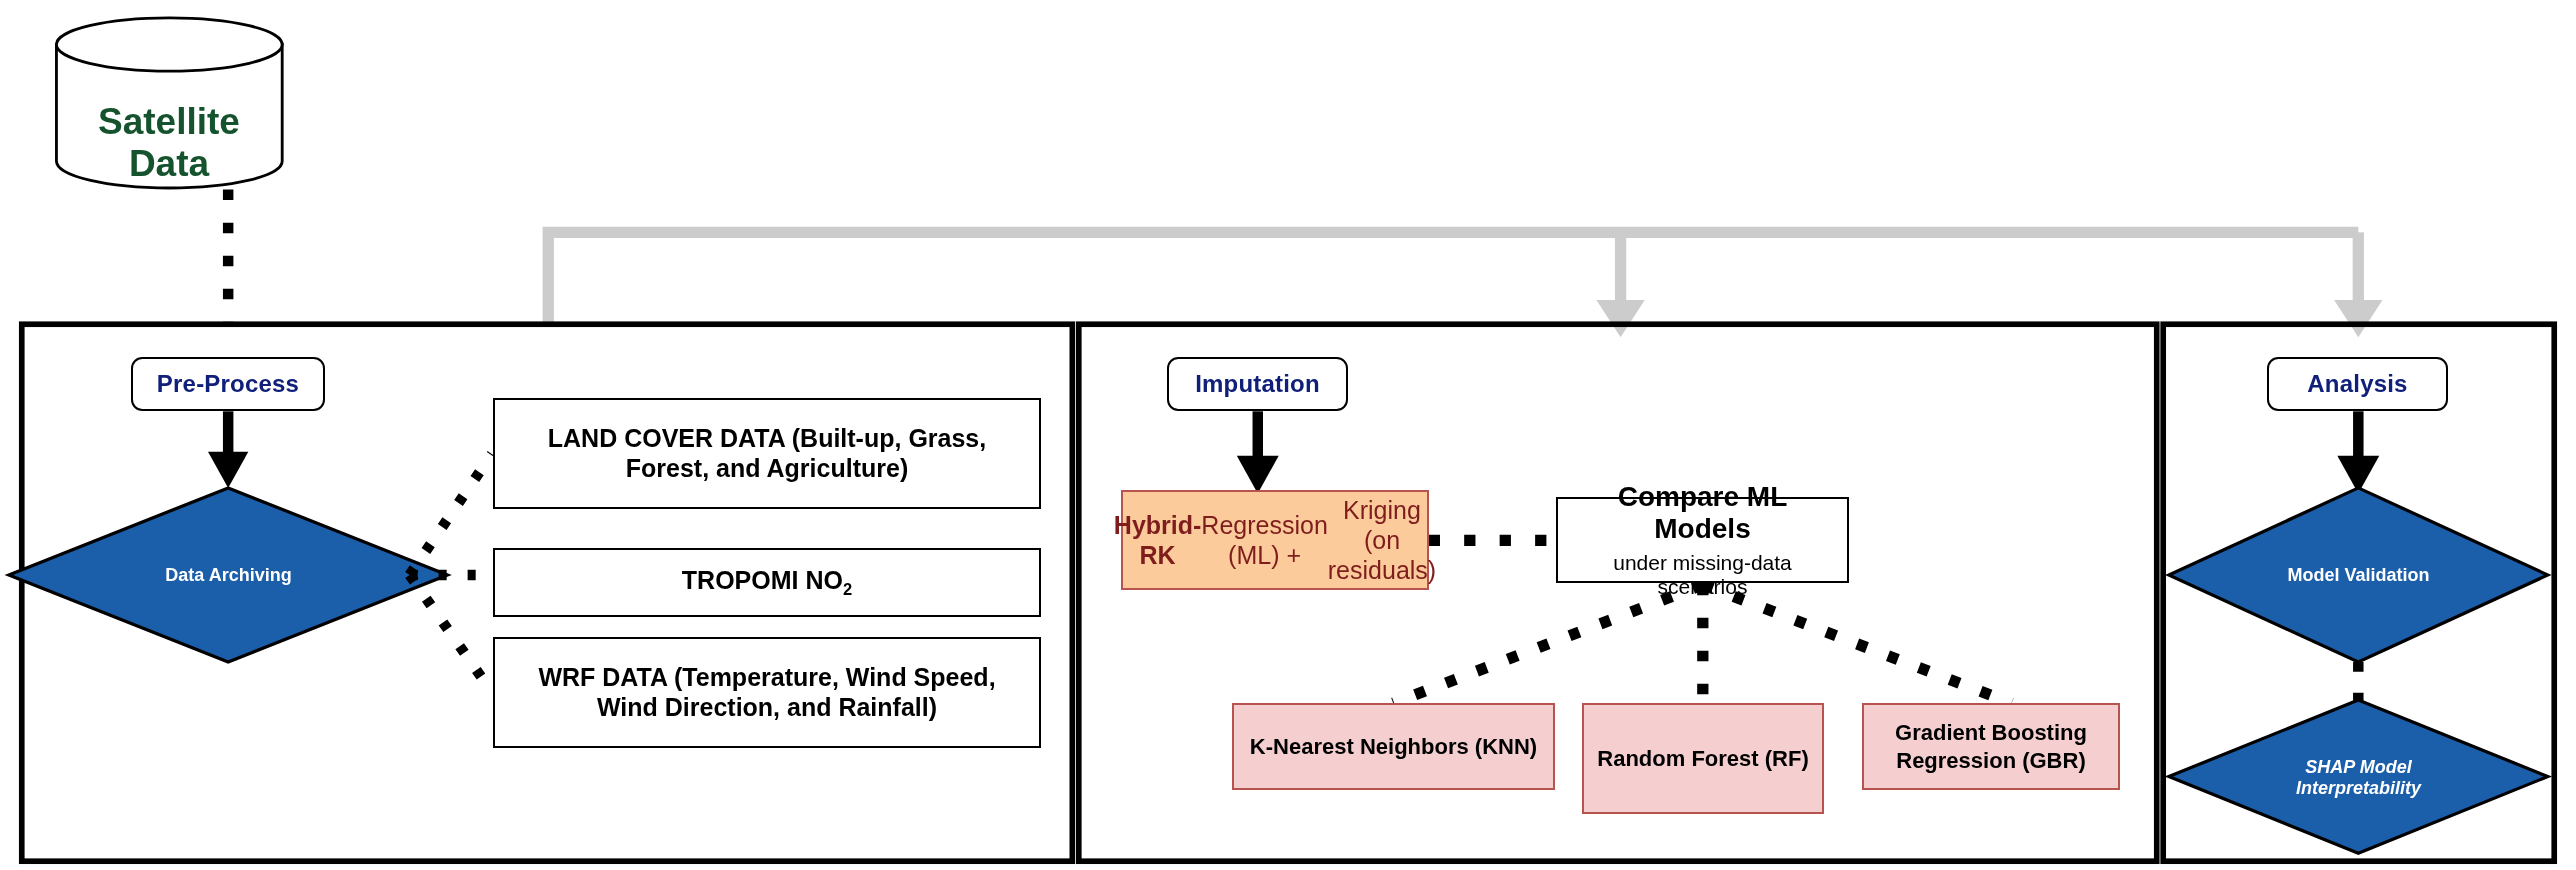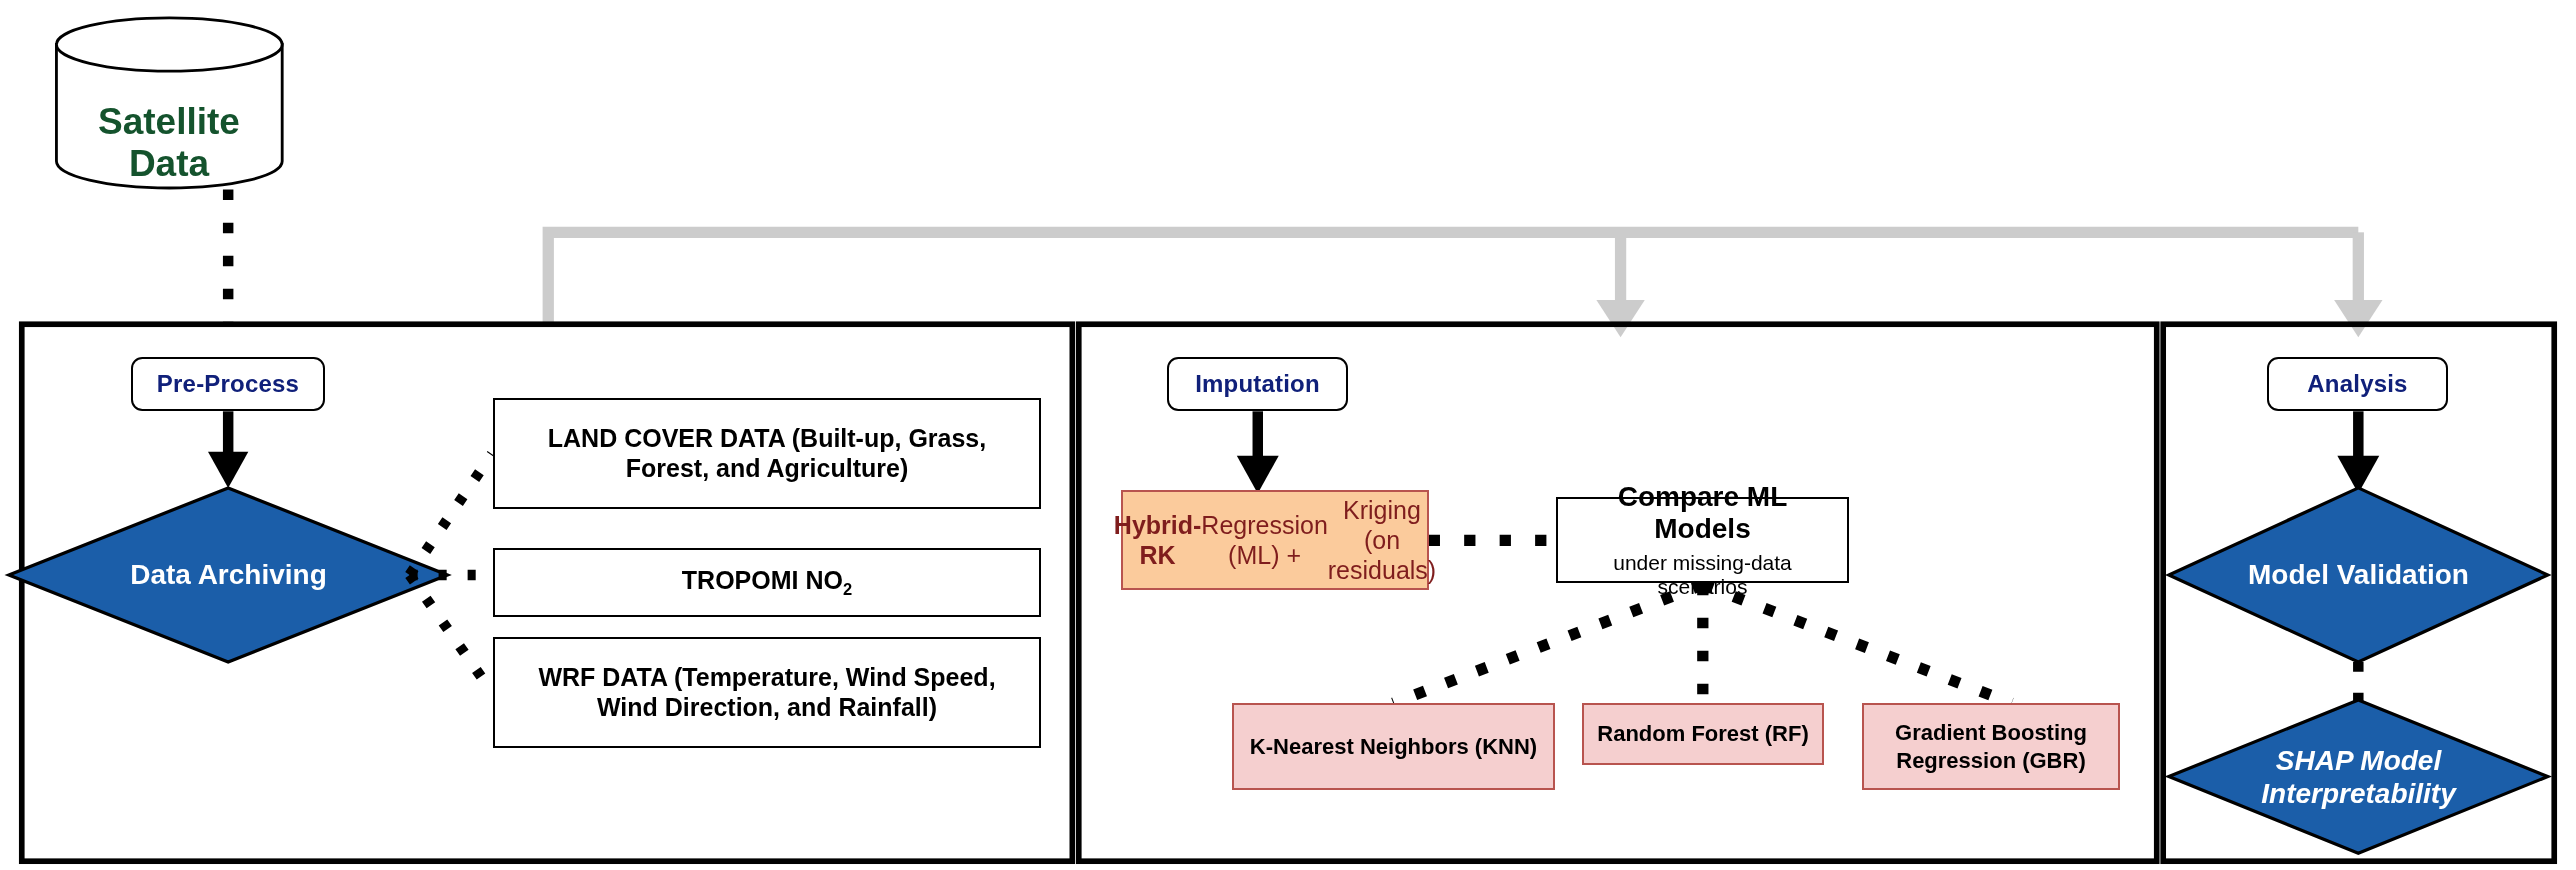--- a/index.html
+++ b/index.html
@@ -13,21 +13,21 @@
 
   
   .pill{border:2.4px solid #000;border-radius:11.3px;background:#fff;
         color:#10207a;font-weight:bold;font-size:24px;letter-spacing:0.2px;}
 
   
   .databox{border:2.4px solid #000;background:#fff;color:#000;
            font-weight:bold;font-size:25px;line-height:1.18;padding:3.2px 8px;}
 
   
-  .diamond-label{color:#ffffff;font-weight:bold;font-size:28px;
+  .diamond-label{color:#ffffff;font-weight:bold;font-size:18px;
                  line-height:1.15;pointer-events:none;}
 
   
   .orangebox{border:2.4px solid #b8544f;background:#fbcb9c;color:#7f1d1d;
              font-size:25px;line-height:1.2;padding:4.8px 9.7px;}
   .orangebox .t1{font-weight:bold;}
   .orangebox .t2,.orangebox .t3{font-weight:normal;}
 
   
   .comparebox{border:2.4px solid #000;background:#fff;color:#000;
@@ -139,21 +139,21 @@
     <span class="t3">Kriging (on residuals)</span>
   </div>
 
   <div class="node comparebox" style="left:1556px;top:497px;width:293px;height:86px;">
     <span class="c1">Compare ML Models</span>
     <span class="c2">under missing-data scenarios</span>
   </div>
 
   <div class="node pinkbox" style="left:1232px;top:703px;width:323px;height:87px;">K-Nearest Neighbors (KNN)</div>
 
-  <div class="node pinkbox" style="left:1582px;top:703px;width:242px;height:62px;">Random Forest (RF)</div>
+  <div class="node pinkbox" style="left:1582px;top:703px;width:242px;height:111px;">Random Forest (RF)</div>
 
   <div class="node pinkbox" style="left:1862px;top:703px;width:258px;height:87px;">
     <span>
       <span>Gradient Boosting</span><br>
       <span>Regression (GBR)</span>
     </span>
   </div>
 
   <div class="node pill" style="left:2267px;top:357px;width:181px;height:54px;">Analysis</div>
 

